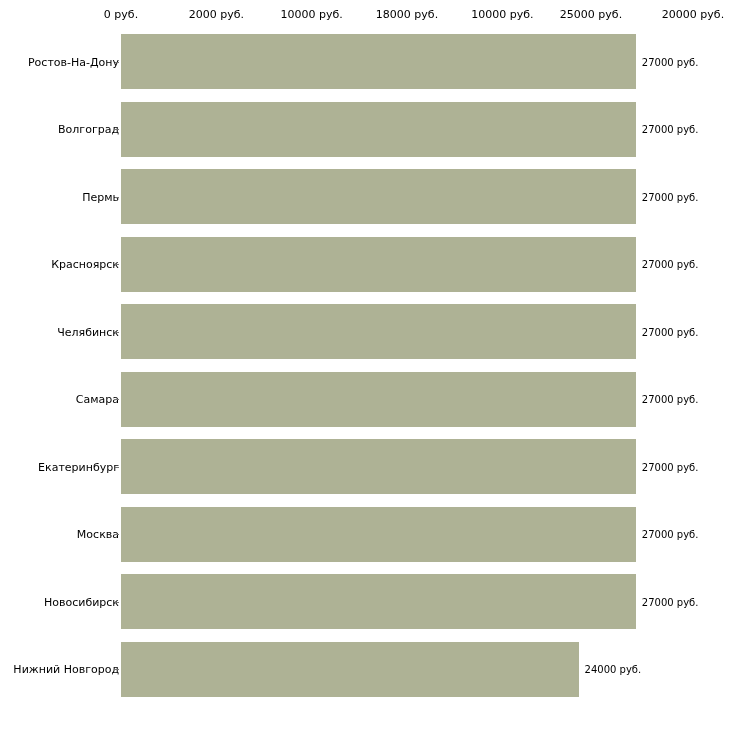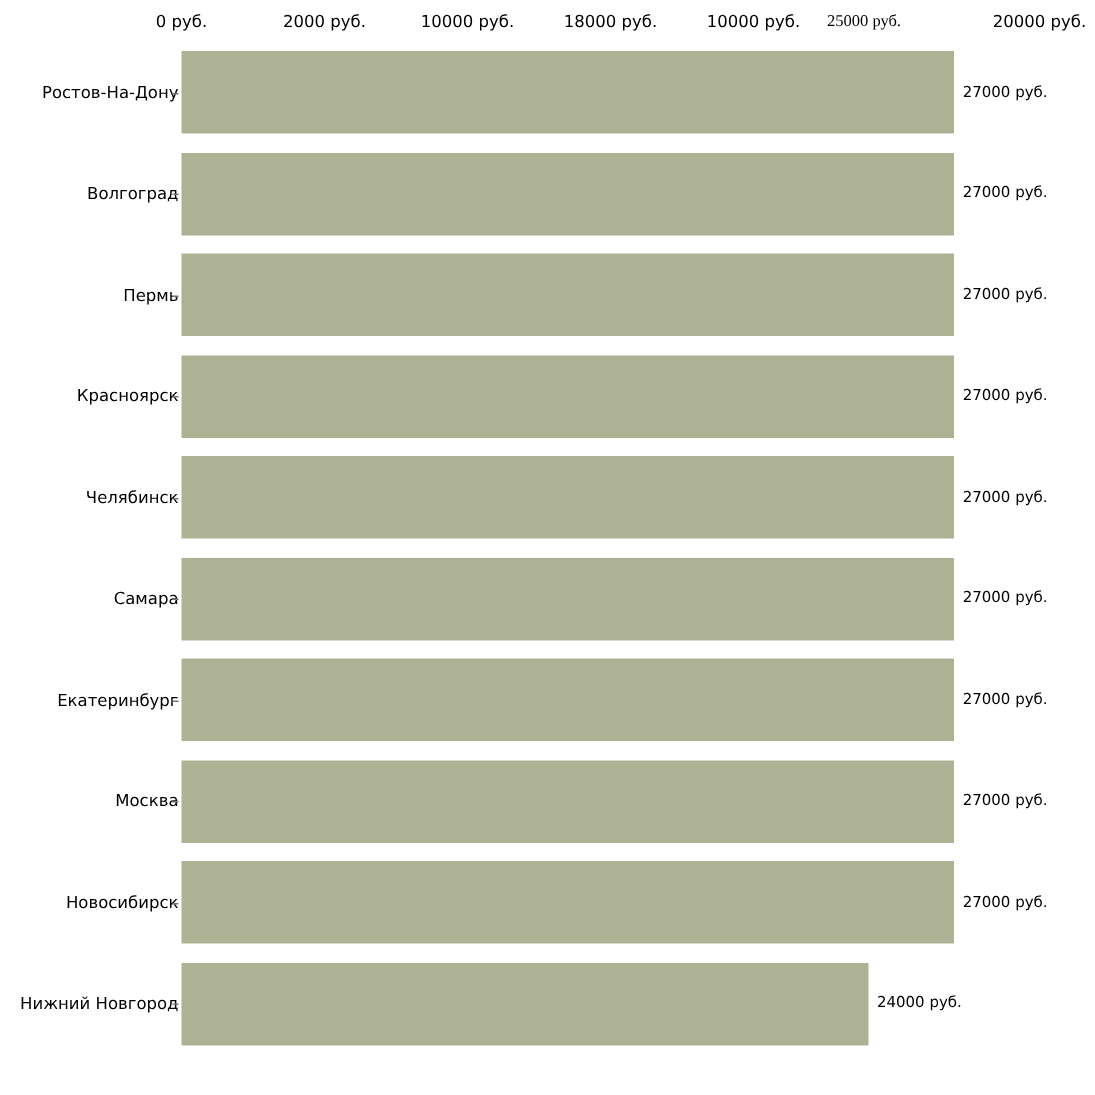--- a/index.html
+++ b/index.html
@@ -86,21 +86,21 @@
 </head>
 <body>
 
 <div id="chart-root">
   <div id="x-axis">
       <div class="x-tick-label" style="left: 121px;">0 руб.</div>
       <div class="x-tick-label" style="left: 216.333px;">2000 руб.</div>
       <div class="x-tick-label" style="left: 311.667px;">10000 руб.</div>
       <div class="x-tick-label" style="left: 407px;">18000 руб.</div>
       <div class="x-tick-label" style="left: 502.333px;">10000 руб.</div>
-      <div class="x-tick-label" style="left: 576px; font-family: Liberation Serif, serif;">25000 руб.</div>
+      <div class="x-tick-label" style="left: 591px;">25000 руб.</div>
       <div class="x-tick-label" style="left: 693px;">20000 руб.</div>
     </div>
   <div id="plot-area">
       <div class="bar-row" style="top: 0px; height: 67.5px;">
         <div class="cat-label">Ростов-На-Дону</div>
         <div class="tick-mark"></div>
         <div class="bar" style="width: 514.8px; background: rgb(174, 178, 149); top: 6.25px;"></div>
         <div class="bar-value" style="left: 641.8px;">27000 руб.</div>
       </div>
       <div class="bar-row" style="top: 67.5px; height: 67.5px;">

